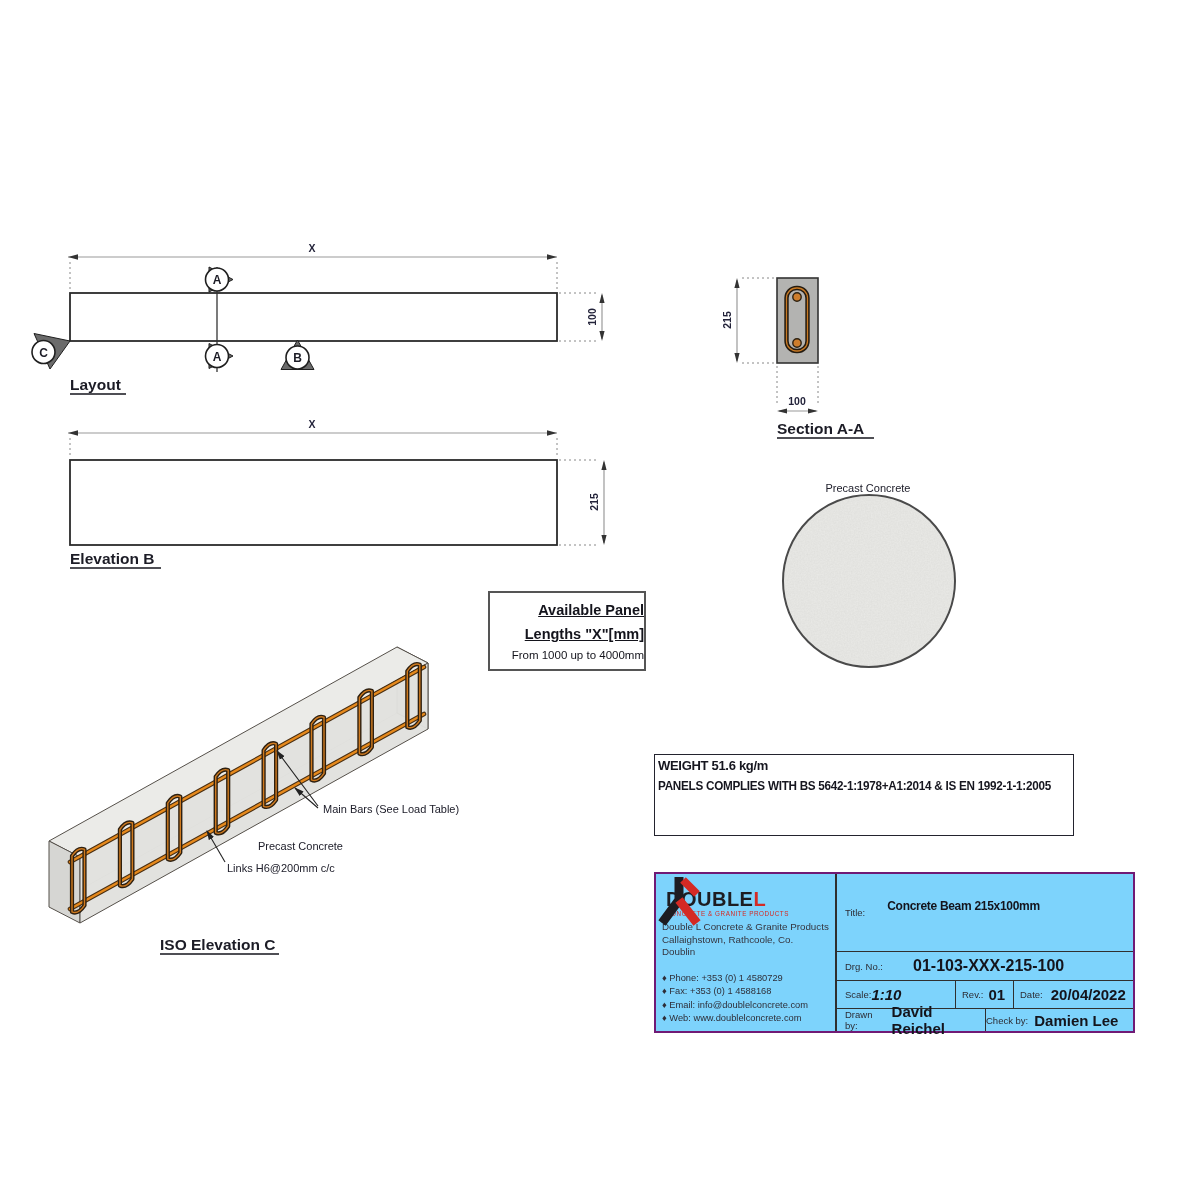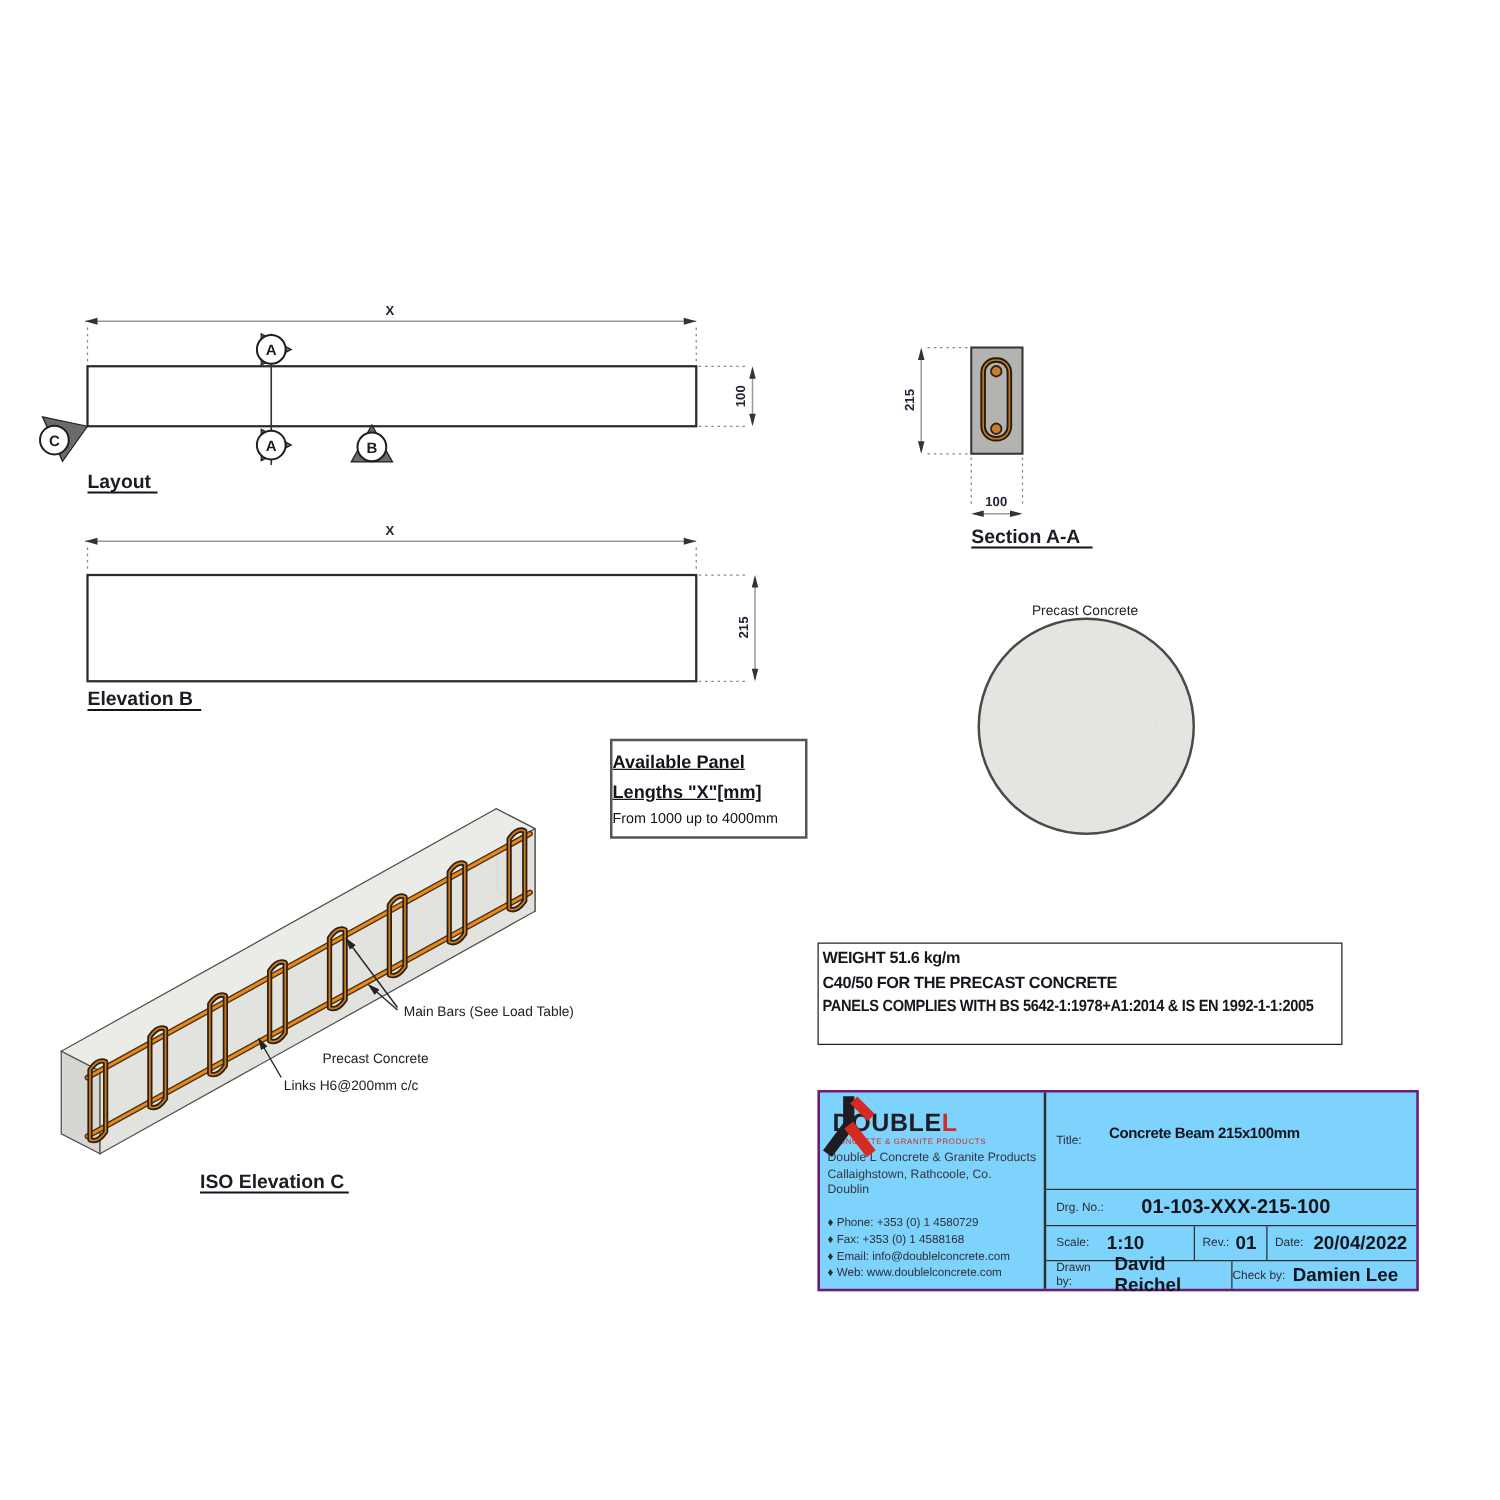--- a/index.html
+++ b/index.html
@@ -7,21 +7,21 @@
           font-family:"Liberation Sans","DejaVu Sans",sans-serif;color:#14141c;}
   svg{position:absolute;left:0;top:0;}
   svg text{font-family:"Liberation Sans","DejaVu Sans",sans-serif;fill:#1c1c26;}
   .view-title{font-size:15.5px;font-weight:bold;}
   .dim-txt{font-size:10.5px;font-weight:bold;fill:#23233a;}
   .marker-txt{font-size:12px;font-weight:bold;}
   .anno-txt{font-size:11px;fill:#20202c;}
   .overlay{position:absolute;box-sizing:border-box;}
   
   .panel-box{left:488px;top:591px;width:158px;height:80px;border:2px solid #555;
-             text-align:left;padding-top:5px;}
+             text-align:right;padding-top:5px;}
   .panel-box .h{font-size:14.5px;font-weight:bold;text-decoration:underline;line-height:24px;}
   .panel-box .r{font-size:11.5px;margin-top:3px;}
   
   .notes-box{left:654px;top:754px;width:420px;height:82px;border:1.6px solid #23232e;
              padding:1px 3px;}
   .notes-box .nl{font-size:13px;font-weight:bold;line-height:19.5px;white-space:nowrap;
                  letter-spacing:-0.3px;color:#16161f;}
   .notes-box .nl.squeeze{transform:scaleX(0.90);transform-origin:left center;}
   
   .title-block{left:654px;top:872px;width:481px;height:161px;border:2px solid #701a75;background:#7dd3fc;}
@@ -203,21 +203,20 @@
 </svg>
 
 <div class="overlay panel-box">
   <div class="h">Available Panel</div>
   <div class="h">Lengths "X"[mm]</div>
   <div class="r">From 1000 up to 4000mm</div>
 </div>
 
 <div class="overlay notes-box">
   <div class="nl">WEIGHT 51.6 kg/m</div>
-  <div class="nl">C40/50 FOR THE PRECAST CONCRETE</div>
   <div class="nl squeeze">PANELS COMPLIES WITH BS 5642-1:1978+A1:2014 &amp; IS EN 1992-1-1:2005</div>
 </div>
 
 <div class="overlay title-block">
   <div class="tb-cell tb-left">
     <div class="logo-row">
       <svg width="46" height="54" viewBox="0 0 46 54">
         <path d="M23,3 L23,26 L6,49" fill="none" stroke="#1d1d22" stroke-width="9" stroke-linejoin="miter"></path>
         <path d="M23,26 L41,49" fill="none" stroke="#d42a24" stroke-width="9"></path>
         <path d="M27,6 L41,20" fill="none" stroke="#d42a24" stroke-width="8"></path>
@@ -245,21 +244,21 @@
   </div>
 
   <div class="tb-cell tb-drg" style="display:flex;align-items:center;padding-left:8px;">
     <span class="lbl">Drg. No.:</span>
     <span class="val-md" style="margin-left:30px;">01-103-XXX-215-100</span>
   </div>
 
   <div class="tb-cell tb-scale-row">
     <div class="tb-sub" style="left:0;width:119px;border-right:1.8px solid #2f2f2f;padding-left:8px;">
       <span class="lbl">Scale:</span>
-      <span class="val-sm" style="margin-left:14px;">1:10</span>
+      <span class="val-sm" style="font-style:italic;">1:10</span>
     </div>
     <div class="tb-sub" style="left:119px;width:58px;border-right:1.8px solid #2f2f2f;padding-left:6px;">
       <span class="lbl">Rev.:</span>
       <span class="val-sm" style="margin-left:5px;">01</span>
     </div>
     <div class="tb-sub" style="left:177px;right:0;padding-left:6px;">
       <span class="lbl">Date:</span>
       <span class="val-sm" style="margin-left:8px;">20/04/2022</span>
     </div>
   </div>

